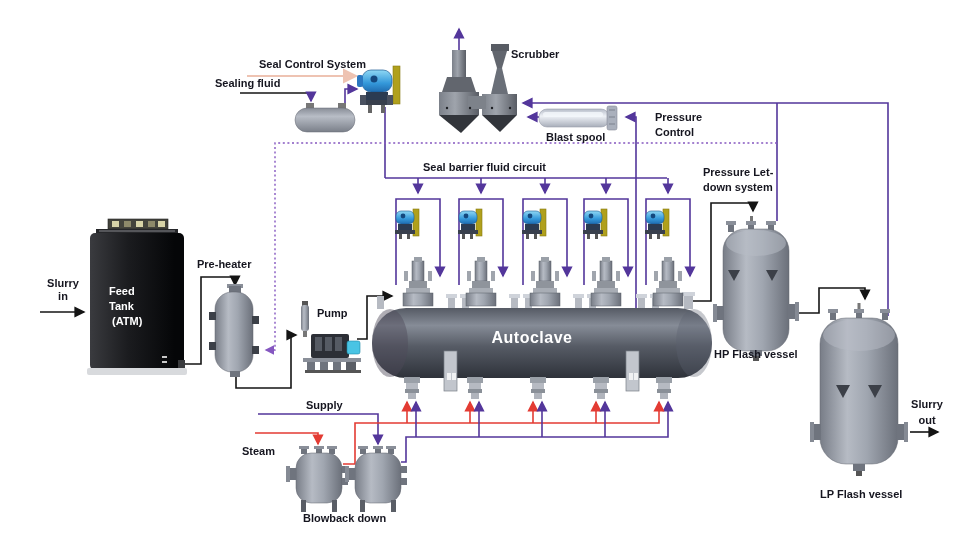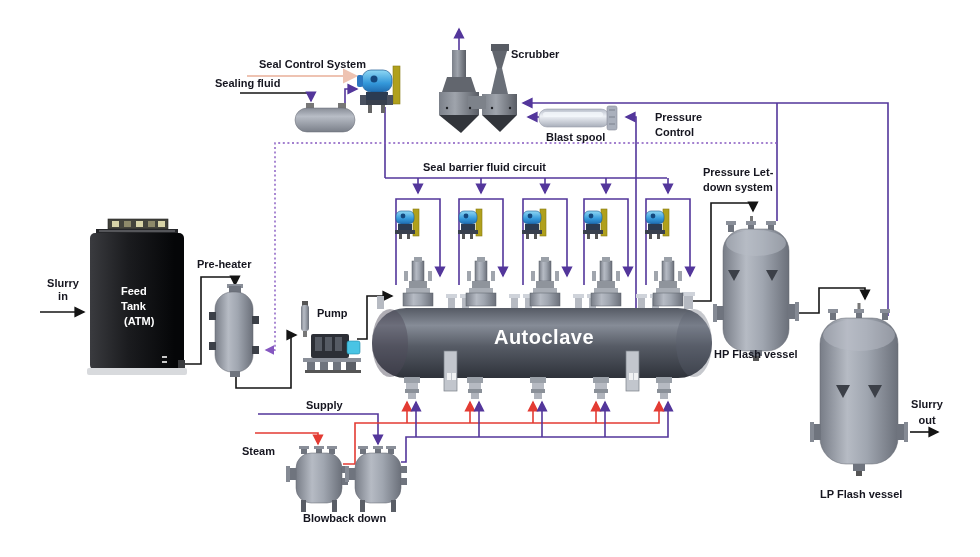--- a/index.html
+++ b/index.html
@@ -2,23 +2,23 @@
 <html><head>
 <meta charset="utf-8">
 <style>
   html,body{margin:0;padding:0;background:#fff;}
   #stage{position:relative;width:980px;height:557px;background:#ffffff;overflow:hidden;
          font-family:"Liberation Sans",sans-serif;}
   #stage svg{position:absolute;left:0;top:0;}
   .lbl{position:absolute;font-weight:bold;font-size:11px;line-height:13px;color:#15151f;
        white-space:pre;}
   .center{text-align:center;}
-  .white{color:#ffffff;margin-left:12px;}
+  .white{color:#ffffff;}
   .lh15{line-height:15px;}
-  .title{font-size:20px;letter-spacing:.5px;}
+  .title{font-size:16px;letter-spacing:.5px;}
 </style>
 </head>
 <body>
 
 <div id="stage">
 <svg width="980" height="557" viewBox="0 0 980 557">
   <defs>
     <marker id="mP" markerWidth="8" markerHeight="8" refX="6" refY="3.5" orient="auto">
       <path d="M0,0 L7,3.5 L0,7 Z" fill="#53369b"></path>
         </marker>

